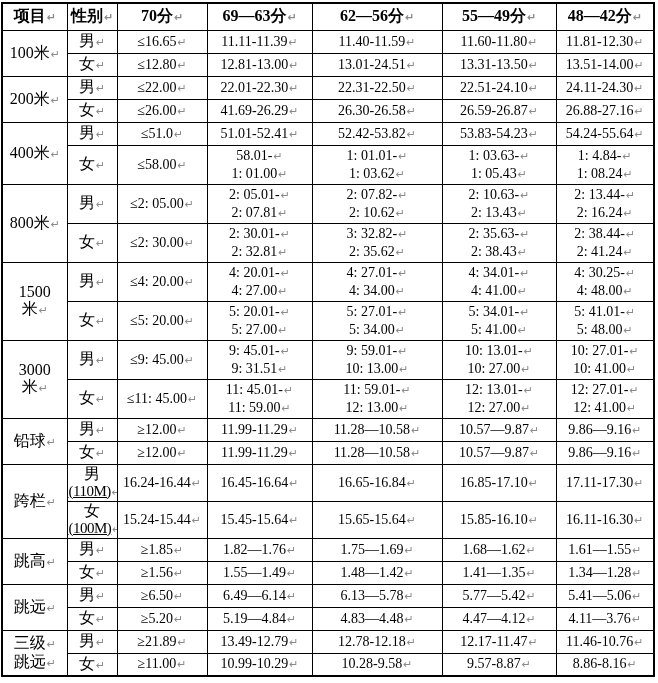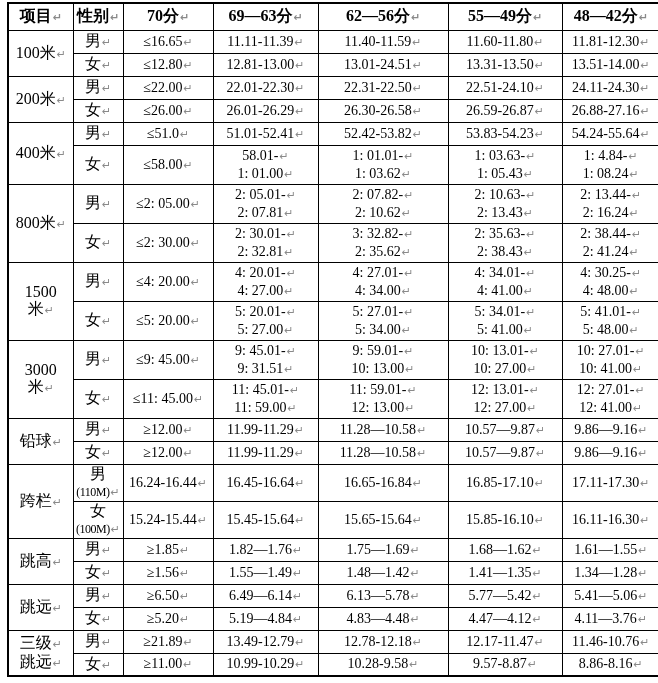--- a/index.html
+++ b/index.html
@@ -1,31 +1,31 @@
 <!DOCTYPE html>
 <html><head>
 <meta charset="utf-8">
 <style>
   html,body{margin:0;padding:0;background:#ffffff;}
   body{width:658px;height:683px;overflow:hidden;
        font-family:"Liberation Serif","DejaVu Serif",serif;color:#000;}
-  .page{padding:2px 7px;}
+  .page{padding:2px 1px;}
   table.score{border-collapse:collapse;table-layout:fixed;width:654px;
               border:2px solid #000;}
   td{border:1px solid #000;text-align:center;vertical-align:middle;
      padding:0 1px;font-size:14px;line-height:17px;overflow:hidden;}
   tr.hdr-row{height:27px;}
   tr.row-single{height:23px;}
   tr.row-double{height:39px;}
   tr.row-hurdle{height:31px;}
   td.hdr{font-weight:bold;font-size:16px;}
   td.event{font-size:16px;margin-left:24px;}
   td.gender{font-size:16px;}
   .line{white-space:nowrap;}
-  .line.small span[data-name="cell-text"]{font-size:12px;letter-spacing:-0.5px;}
+  .line.small span[data-name="cell-text"]{font-size:15px;letter-spacing:-0.5px;text-decoration:underline;}
   .pmark{color:#8a8a8a;font-size:11px;font-family:"DejaVu Sans",sans-serif;
          margin-left:1px;vertical-align:baseline;}
 </style>
 </head>
 <body>
 
 <div class="page" data-name="document-page">
   <table class="score" data-name="score-table">
     <colgroup>
       <col style="width:65px">
@@ -127,21 +127,21 @@
           </td>
         </tr>
         <tr class="row-single" data-name="table-row">
           <td class="gender" data-name="gender-cell">
             <div class="line" data-name="cell-line"><span data-name="cell-text">女</span><span class="pmark" data-name="paragraph-mark-icon">↵</span></div>
           </td>
           <td data-name="score-cell">
             <div class="line" data-name="cell-line"><span data-name="cell-text">≤26.00</span><span class="pmark" data-name="paragraph-mark-icon">↵</span></div>
           </td>
           <td data-name="score-cell">
-            <div class="line" data-name="cell-line"><span data-name="cell-text">26.01-26.29</span><span class="pmark" data-name="paragraph-mark-icon">↵</span></div>
+            <div class="line" data-name="cell-line"><span data-name="cell-text">41.69-26.29</span><span class="pmark" data-name="paragraph-mark-icon">↵</span></div>
           </td>
           <td data-name="score-cell">
             <div class="line" data-name="cell-line"><span data-name="cell-text">26.30-26.58</span><span class="pmark" data-name="paragraph-mark-icon">↵</span></div>
           </td>
           <td data-name="score-cell">
             <div class="line" data-name="cell-line"><span data-name="cell-text">26.59-26.87</span><span class="pmark" data-name="paragraph-mark-icon">↵</span></div>
           </td>
           <td data-name="score-cell">
             <div class="line" data-name="cell-line"><span data-name="cell-text">26.88-27.16</span><span class="pmark" data-name="paragraph-mark-icon">↵</span></div>
           </td>

